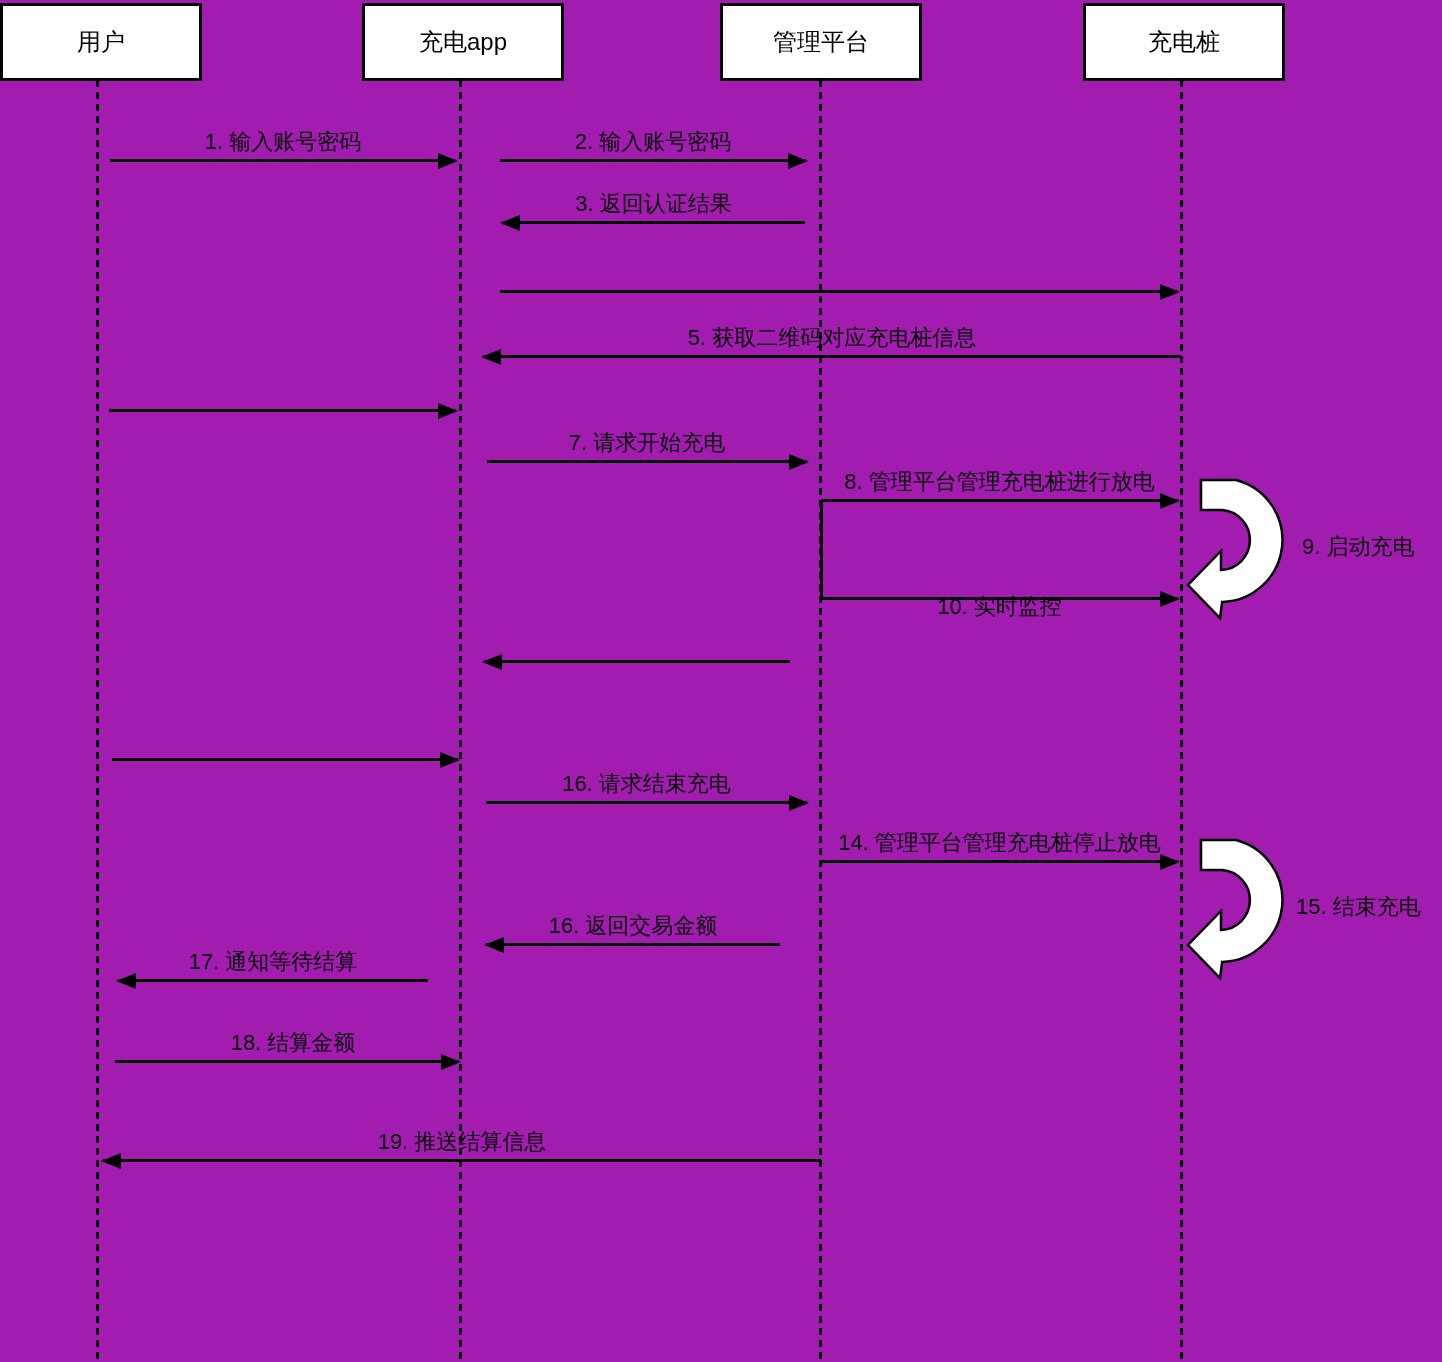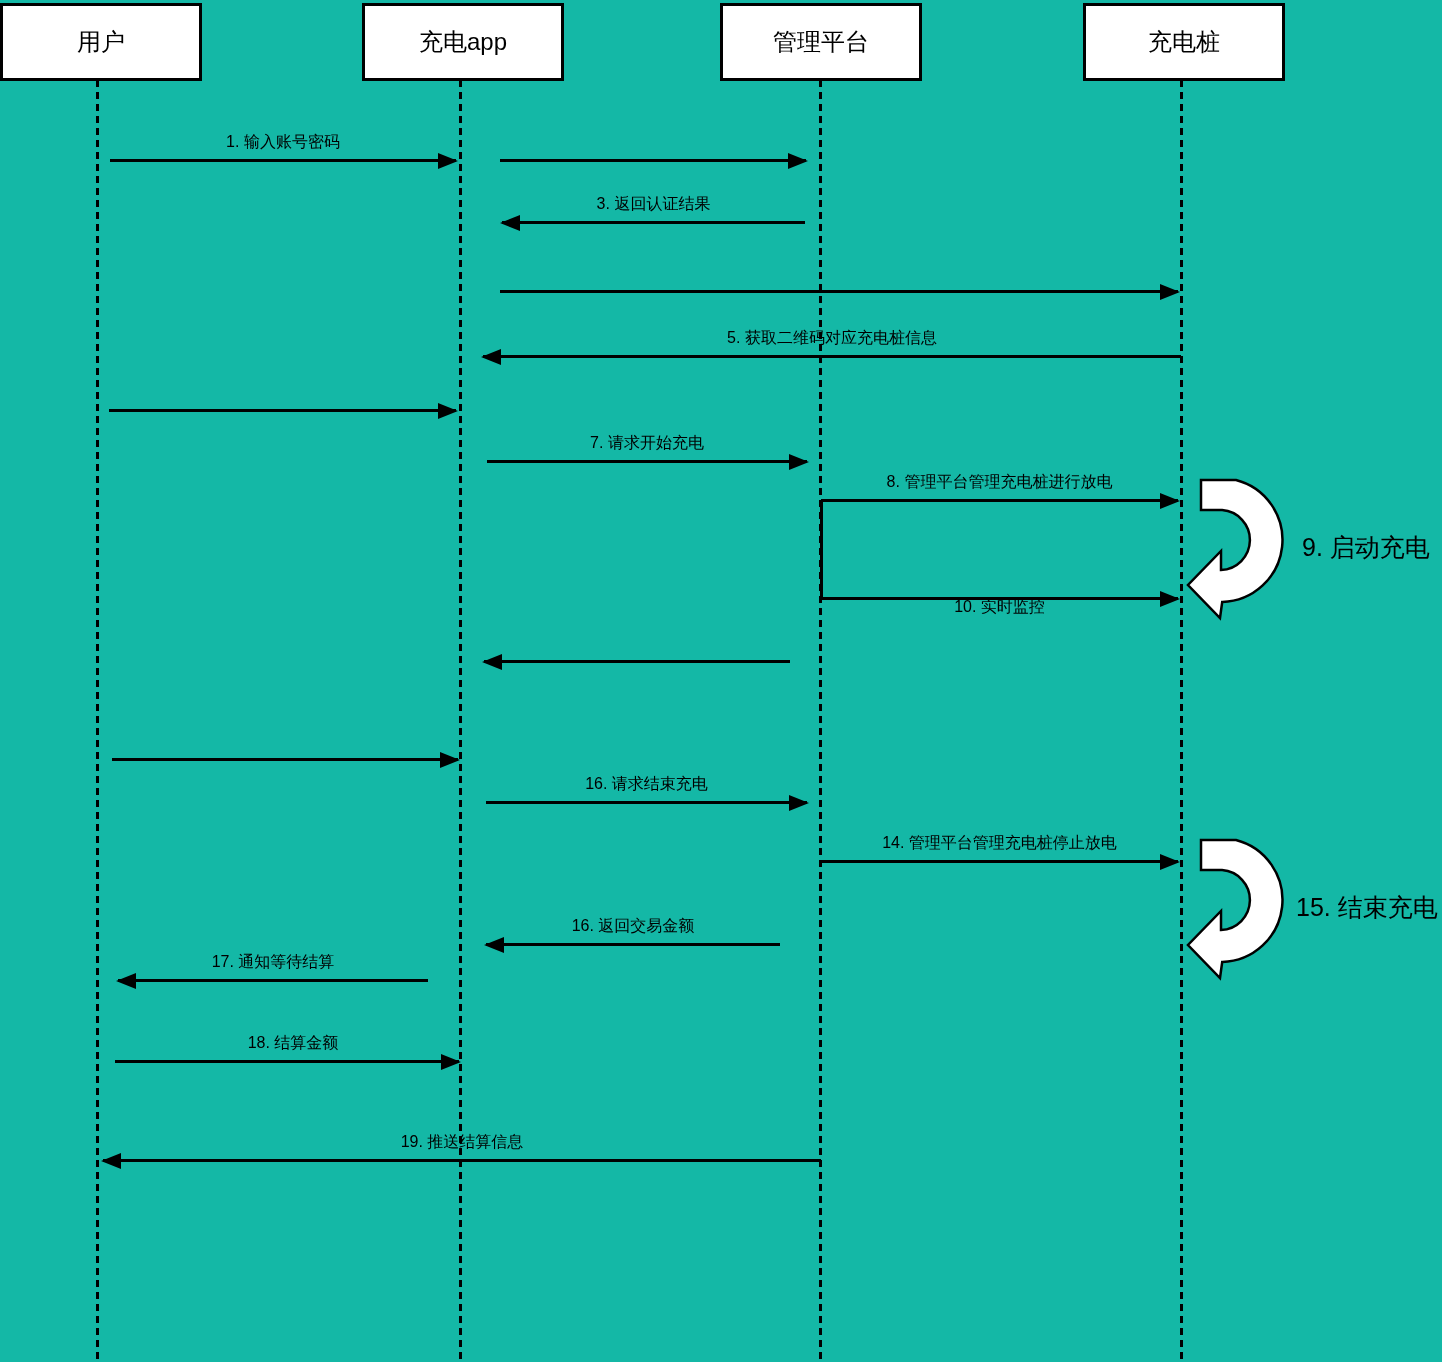--- a/index.html
+++ b/index.html
@@ -1,17 +1,17 @@
 <!DOCTYPE html>
 <html lang="zh"><head>
 <meta charset="utf-8">
 <style>
   html,body{margin:0;padding:0;background:#ffffff;}
   .diagram{
-    position:relative;width:1442px;height:1362px;background:#14b8a6;
+    position:relative;width:1442px;height:1362px;background:#a21caf;
     font-family:"Liberation Sans","DejaVu Sans",sans-serif;color:#000;overflow:hidden;
   }
   .actor{
     position:absolute;top:3px;width:202px;height:78px;box-sizing:border-box;
     border:3px solid #000;background:#fff;
     display:flex;align-items:center;justify-content:center;
     font-size:24px;z-index:3;
   }
   .lifeline{
     position:absolute;top:80px;height:1282px;width:3px;z-index:0;
@@ -24,24 +24,24 @@
     border-left:20px solid #000;
   }
   .msg-line.left::before{
     content:"";position:absolute;left:-2px;top:50%;transform:translateY(-50%);
     width:0;height:0;border-top:8px solid transparent;border-bottom:8px solid transparent;
     border-right:20px solid #000;
   }
   .connector{position:absolute;width:3px;background:#000;z-index:1;}
   .msg-label{
     position:absolute;height:26px;line-height:26px;text-align:center;
-    font-size:16px;white-space:nowrap;z-index:2;
+    font-size:22px;white-space:nowrap;z-index:2;
   }
   .loop-label{
-    position:absolute;height:26px;line-height:26px;font-size:25px;white-space:nowrap;z-index:2;
+    position:absolute;height:26px;line-height:26px;font-size:22px;white-space:nowrap;z-index:2;
   }
   .loop-arrow{position:absolute;z-index:2;}
 </style>
 </head>
 <body>
 
 <div class="diagram">
 
   <div class="lifeline" style="left:96px"></div>
   <div class="lifeline" style="left:459px"></div>
@@ -57,20 +57,21 @@
   <div class="actor" style="left:720px">
       <span>管理平台</span>
     </div>
   <div class="actor" style="left:1083px">
       <span>充电桩</span>
     </div>
 
   <div class="msg-label" style="left:110px;top:129px;width:346px">1. 输入账号密码</div>
   <div class="msg-line right" style="left:110px;top:159px;width:346px"></div>
 
+  <div class="msg-label" style="left:500px;top:129px;width:306px">2. 输入账号密码</div>
   <div class="msg-line right" style="left:500px;top:159px;width:306px"></div>
 
   <div class="msg-label" style="left:502px;top:191px;width:303px">3. 返回认证结果</div>
   <div class="msg-line left" style="left:502px;top:221px;width:303px"></div>
 
   <div class="msg-line right" style="left:500px;top:290px;width:678px"></div>
 
   <div class="msg-label" style="left:483px;top:325px;width:698px">5. 获取二维码对应充电桩信息</div>
   <div class="msg-line left" style="left:483px;top:355px;width:698px"></div>
 

